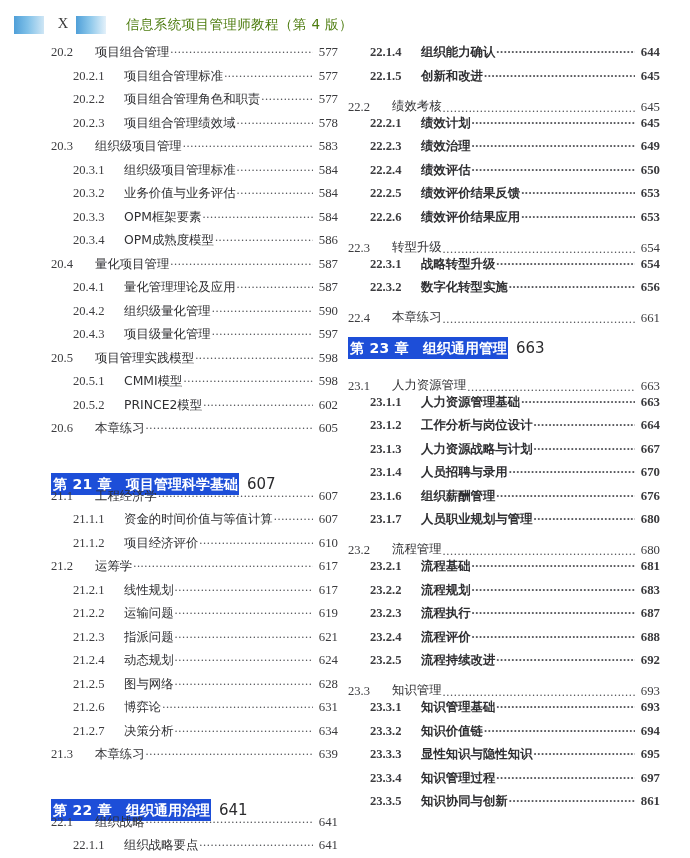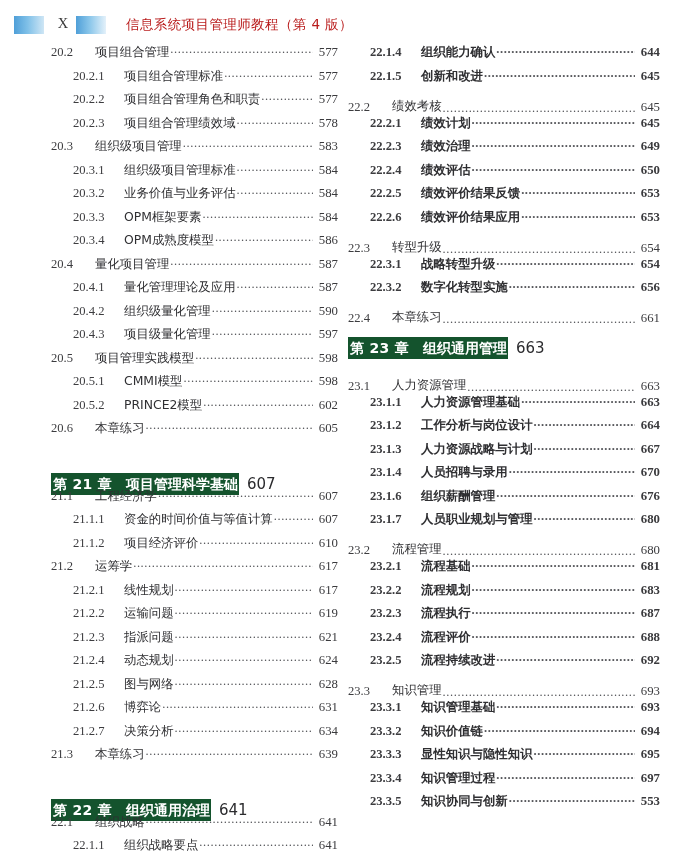--- a/index.html
+++ b/index.html
@@ -47,21 +47,21 @@
     text-align: center;
     font-size: 14.5px;
     color: #3a3a3a;
     font-family: "Liberation Serif", "DejaVu Serif", serif;
   }
   .hdr-title {
     position: absolute;
     left: 126px;
     top: 16px;
     font-size: 13.5px;
-    color: #b91c1c;
+    color: #4d7c0f;
     letter-spacing: .4px;
     white-space: nowrap;
     font-family: "DejaVu Sans", "Liberation Sans", sans-serif;
   }
 
   
   .cols {
     position: absolute;
     left: 0;
     top: 44px;
@@ -147,21 +147,21 @@
     align-items: center;
     white-space: nowrap;
     overflow: hidden;
   }
   .chapter-wrap {
     height: 44px;
     display: flex;
     align-items: center;
   }
   .chapter .hl {
-    background: #14532d;
+    background: #1d4ed8;
     color: #ffffff;
     font-family: "DejaVu Sans", "Liberation Sans", sans-serif;
     font-weight: bold;
     font-size: 14px;
     line-height: 20px;
     padding: 1px 1px 1px 2px;
     display: inline-block;
   }
   .chapter .hl .cnum { letter-spacing: .3px; }
   .chapter .hl .gap  { display: inline-block; width: 14px; }
@@ -593,18 +593,18 @@
         <div class="toc-row lvl2">
           <span class="num">23.3.4</span>
           <span class="title">知识管理过程</span>
           <span class="leader"></span>
           <span class="pg">697</span>
         </div>
         <div class="toc-row lvl2">
           <span class="num">23.3.5</span>
           <span class="title">知识协同与创新</span>
           <span class="leader"></span>
-          <span class="pg">553</span>
+          <span class="pg">861</span>
         </div>
       </div>
   </div>
 
 </div>
 
 </body></html>

